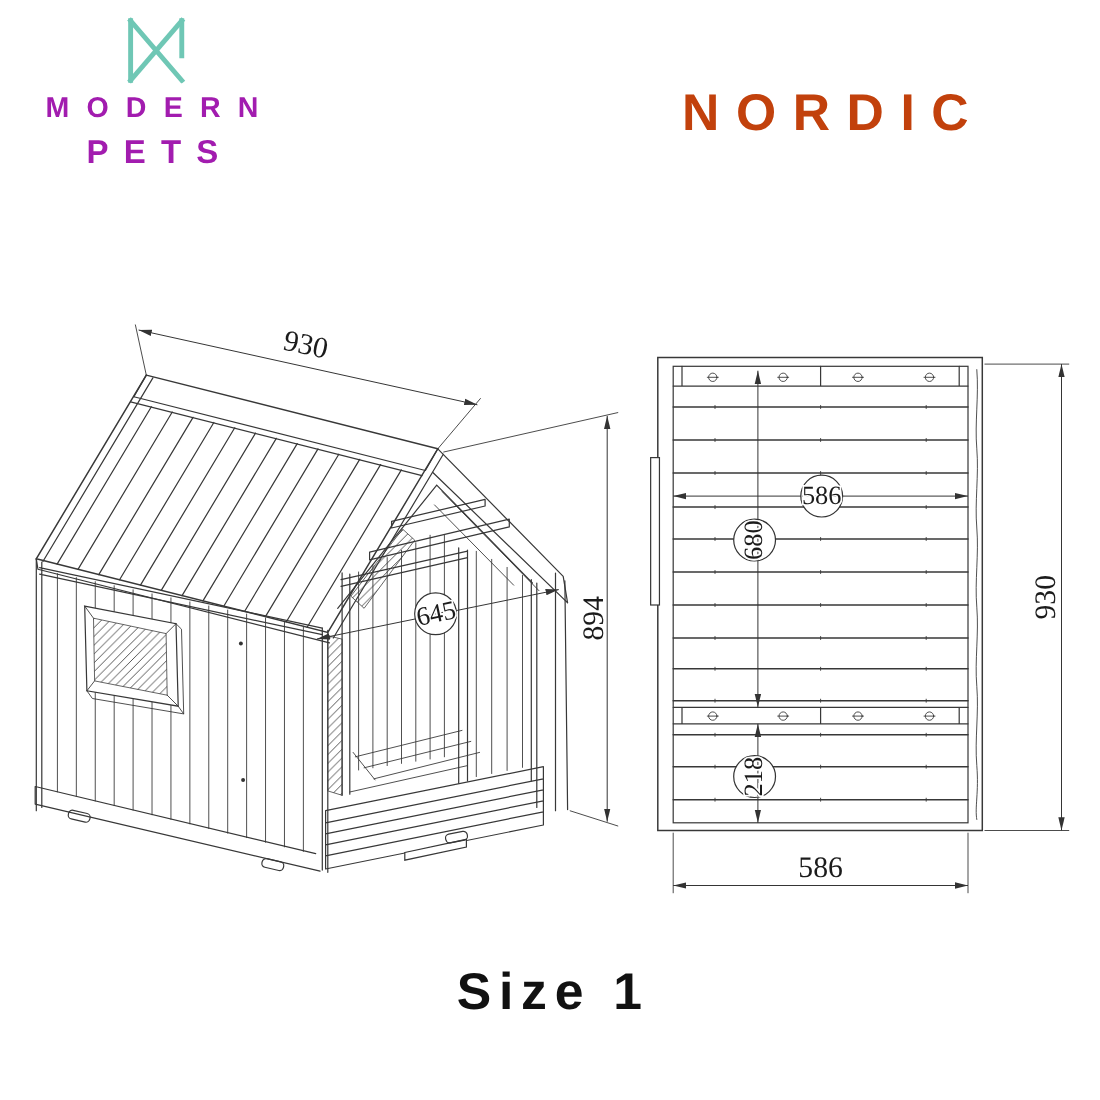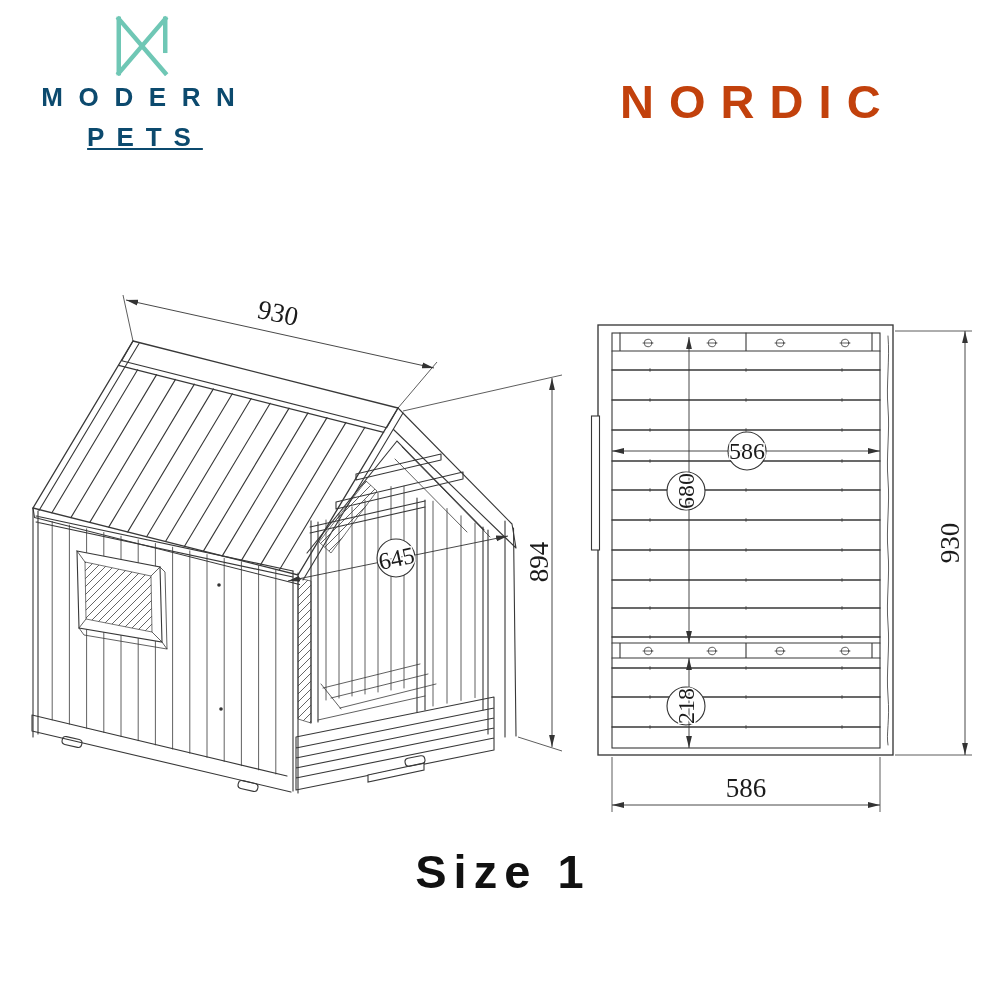--- a/index.html
+++ b/index.html
@@ -1,23 +1,23 @@
 <!DOCTYPE html>
 <html><head>
 <meta charset="utf-8">
 <style>
   html,body{margin:0;padding:0;}
   body{width:1000px;height:1000px;position:relative;background:#ffffff;overflow:hidden;
        font-family:"Liberation Sans", sans-serif;}
-  .logo-block{position:absolute;left:24px;top:14px;width:236px;text-align:center;color:#0c4a6e;}
+  .logo-block{position:absolute;left:24px;top:14px;width:236px;text-align:center;color:#a21caf;}
   .logo-icon{display:block;margin:0 auto 6px auto;}
   .logo-line1{display:block;font-size:26px;font-weight:700;letter-spacing:0.6em;margin-left:0.3em;}
-  .logo-line2{display:block;font-size:26px;font-weight:700;letter-spacing:0.46em;margin-left:0.23em;margin-top:9px;text-decoration:underline;}
+  .logo-line2{display:block;font-size:30px;font-weight:700;letter-spacing:0.46em;margin-left:0.23em;margin-top:9px;}
   .product-name{position:absolute;left:620px;top:74px;color:#c2410c;font-size:47px;font-weight:700;letter-spacing:0.32em;}
-  .size-label{position:absolute;left:0;right:0;top:844px;text-align:center;color:#111;
+  .size-label{position:absolute;left:0;right:0;top:873px;text-align:center;color:#111;
               font-size:47px;font-weight:700;letter-spacing:0.15em;padding-left:6px;}
   #drawing{position:absolute;left:0;top:0;}
   .ln{stroke:#383838;fill:none;stroke-width:1.1;stroke-linecap:round;}
   .thick{stroke-width:1.35;}
   .thin{stroke-width:0.8;}
   .dimln{stroke:#333;fill:none;stroke-width:0.9;}
   .extln{stroke:#333;fill:none;stroke-width:0.8;}
   .dim{font-family:"Liberation Serif", serif;font-size:27px;fill:#1b1b1b;text-anchor:middle;
        dominant-baseline:central;paint-order:stroke;stroke:#fff;stroke-width:3px;}
   .dimsm{font-size:24px;}

